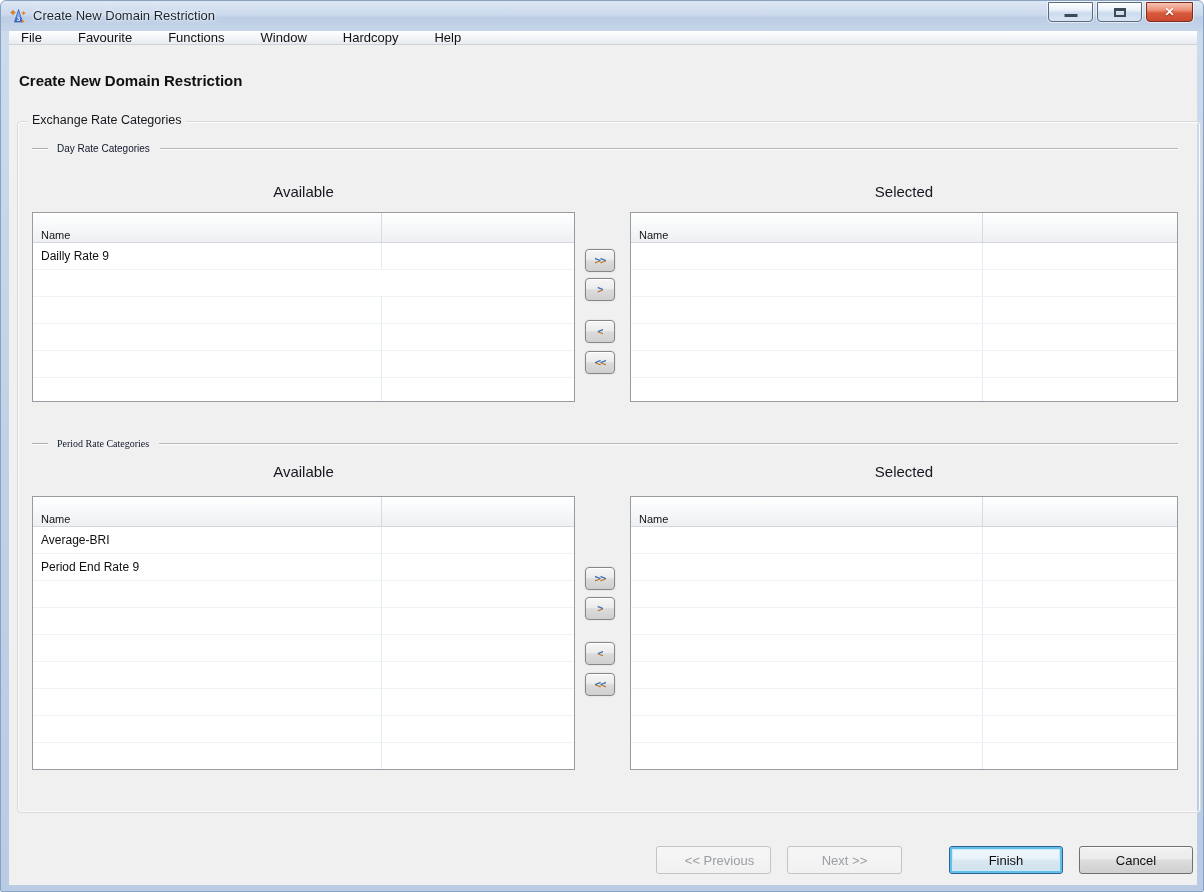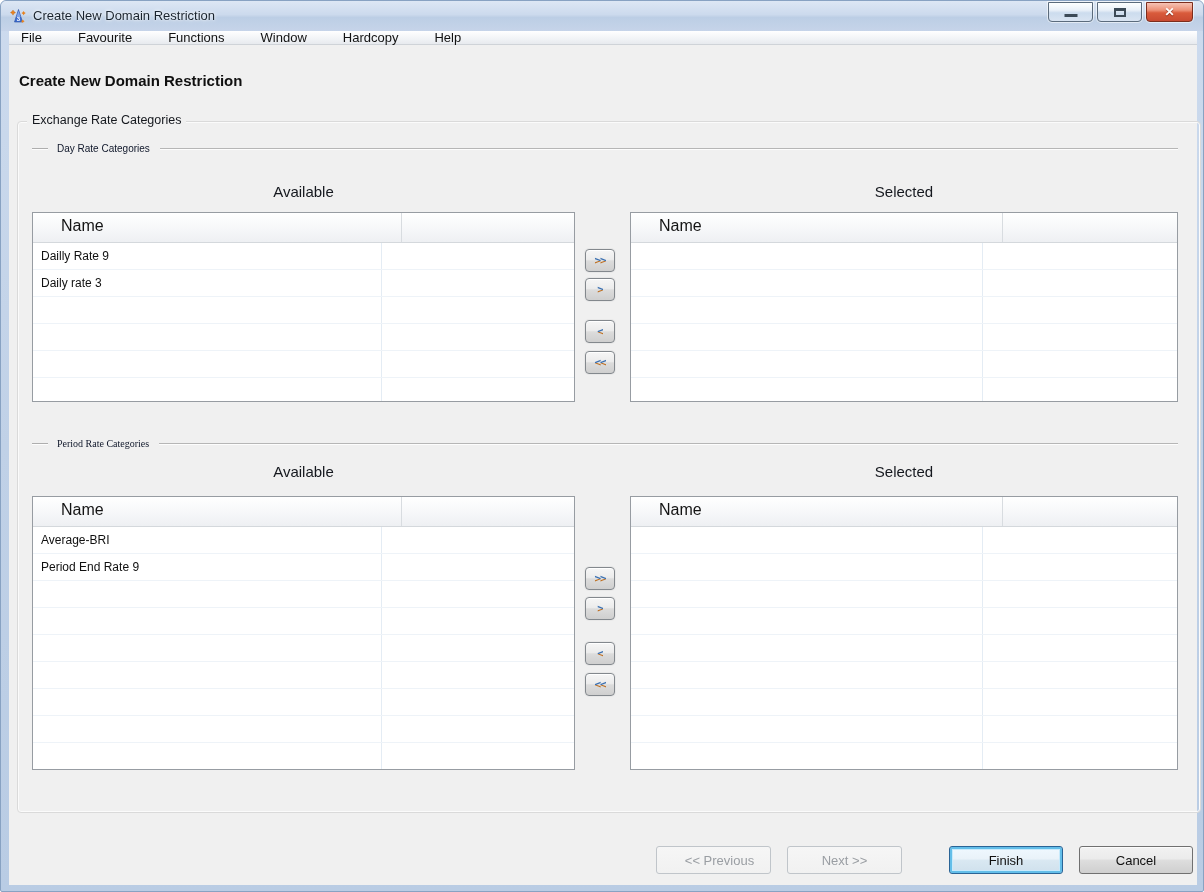--- a/index.html
+++ b/index.html
@@ -64,21 +64,21 @@
   .sep-dash { width:16px; height:1px; background:#aeaeae; box-shadow:0 1px 0 #fdfdfd; margin-right:9px; }
   .sep-label { font-size:10px; color:#0f172a; white-space:nowrap; margin-right:10px; }
   .sep-line { flex:1; height:1px; background:#b6b6b6; box-shadow:0 1px 0 #fdfdfd; }
   .list-caption { position:absolute; text-align:center; font-size:15px; color:#15181e; }
   
   .table {
     position:absolute; background:#ffffff;
     border:1px solid #979ca2; overflow:hidden;
   }
   .thead { height:30px; display:flex; border-bottom:1px solid #d4d8dc; background:linear-gradient(180deg,#ffffff 0%, #f6f7f9 55%, #eef0f3 100%); }
-  .thcell { font-size:16px; color:#141414; padding:4px 0 0 8px;margin-left:20px; }
+  .thcell { font-size:11px; color:#141414; padding:16px 0 0 8px; }
   .thcell.name { flex:0 0 64.5%; border-right:1px solid #d8dce0; }
   .thcell.extra { flex:1; }
   .trow { height:27px; display:flex; border-bottom:1px solid #eef3f8; }
   .tcell { font-size:12px; color:#101010; padding:6px 0 0 8px; white-space:nowrap; overflow:hidden; }
   .tcell.name { flex:0 0 64.5%; border-right:1px solid #e4ecf4; }
   .tcell.extra { flex:1; }
   
   .xfer {
     position:absolute; width:30px; height:23px;
     border:1px solid #83888d; border-radius:4px;
@@ -176,21 +176,20 @@
           <div class="thead">
             <div class="thcell name">Name</div>
             <div class="thcell extra"></div>
           </div>
           <div>
               <div class="trow">
                 <div class="tcell name">Dailly Rate 9</div>
                 <div class="tcell extra"></div>
               </div>
               <div class="trow">
-                <div class="tcell name">Daily rate 3</div>
                 <div class="tcell extra"></div>
               </div>
               <div class="trow">
                 <div class="tcell name"></div>
                 <div class="tcell extra"></div>
               </div>
               <div class="trow">
                 <div class="tcell name"></div>
                 <div class="tcell extra"></div>
               </div>

